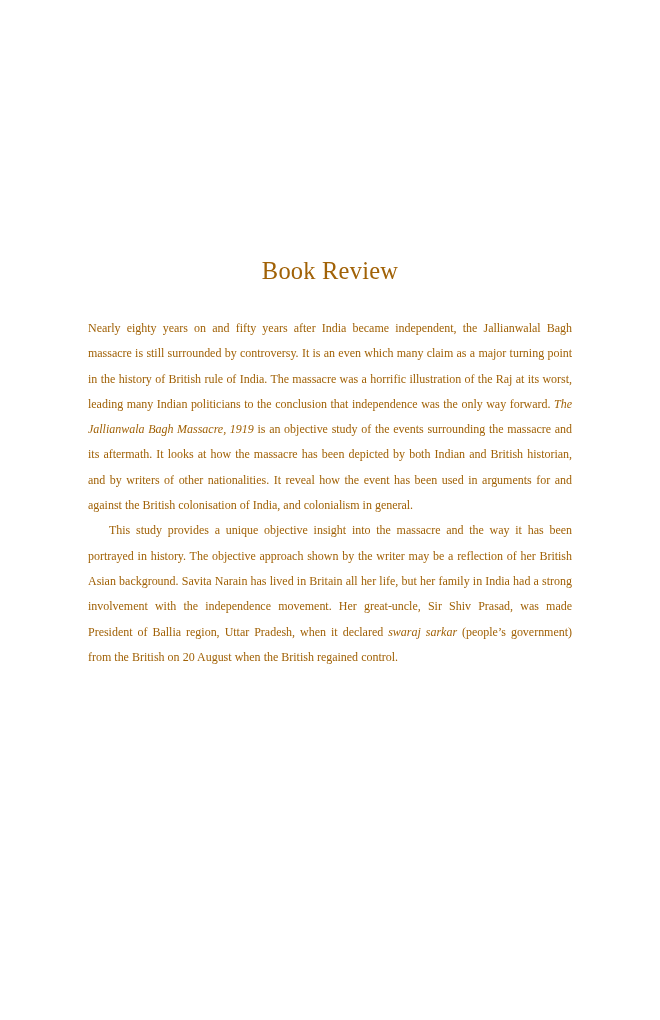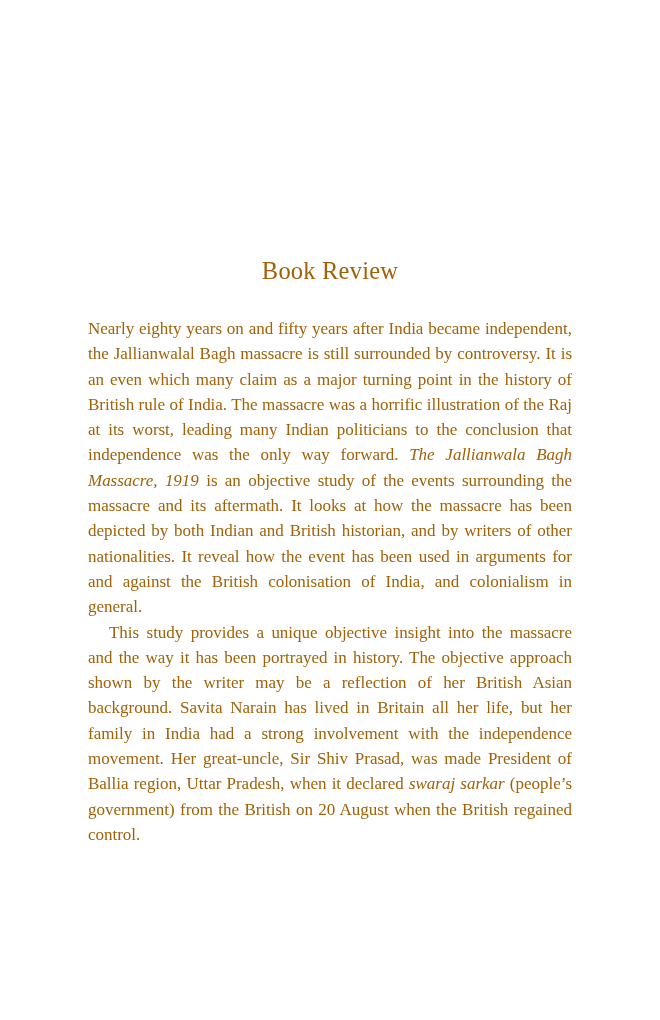--- a/index.html
+++ b/index.html
@@ -36,21 +36,21 @@
     line-height: 1.1;
   }
 
   .body-text {
     margin: 0;
     padding-top: 31px;
   }
 
   p.para {
     margin: 0;
-    font-size: 17px;
+    font-size: 12px;
     line-height: 25.3px;
     text-align: justify;
     text-justify: inter-word;
     letter-spacing: -0.02px;
     word-spacing: 0.1px;
     hyphens: none;
   }
 
   p.para.indented {
     text-indent: 21px;

